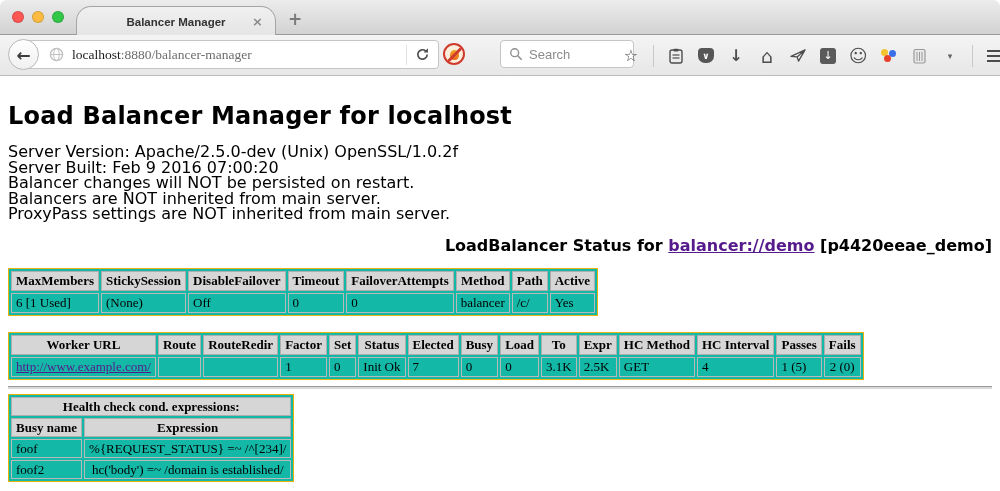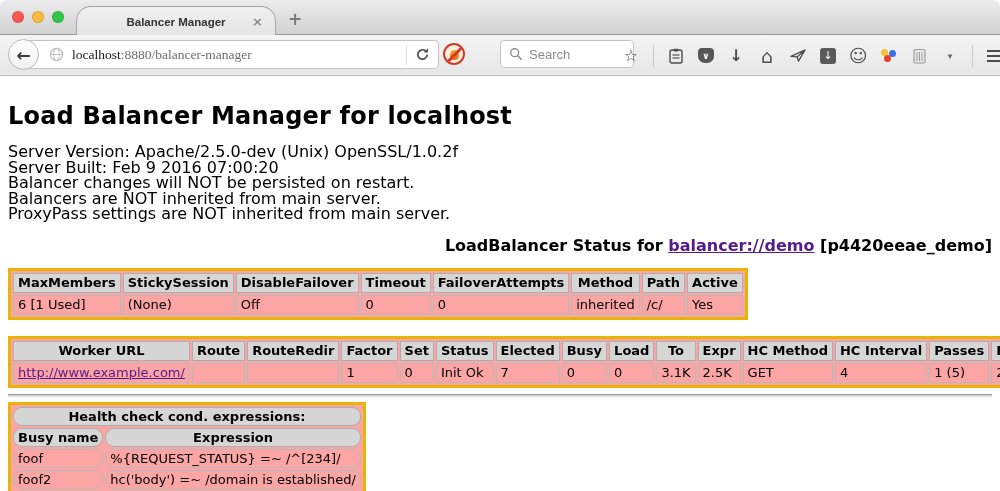--- a/index.html
+++ b/index.html
@@ -66,30 +66,30 @@
   .burger { width:16px; height:2px; background:#4c4c4c; box-shadow:0 5px 0 #4c4c4c, 0 10px 0 #4c4c4c; margin-top:-10px; }
   .arrow-bold { font-weight:bold; }
 
   
   .content { background:#fff; padding:0 8px; color:#000; }
   h1 { font-size:24px; font-weight:bold; padding-top:26px; margin-bottom:14px; letter-spacing:.2px; }
   .info { font-size:16px; line-height:15.5px; }
   h3.status { font-size:16px; font-weight:bold; margin-top:14px; margin-bottom:13px;text-align:right; }
   a.vlink { color:#551a8b; text-decoration:underline; }
 
-  table.tbl { border-collapse:separate; border-spacing:2px; border:3px solid #eab308;
-    font-size:13px; background:#fca5a5; }
+  table.tbl { border-collapse:separate; border-spacing:2px; border:1px solid #eab308;
+    font-size:13px; background:#14b8a6;font-family:Liberation Serif, serif; }
   .tbl th { background:#d6d6d6; border:1px solid #aeaeae; font-weight:bold;
     padding:1px 4px; line-height:16px; text-align:center; white-space:nowrap; }
   .tbl td { border:1px solid #b9b9b9; padding:1px 4px; line-height:16px;
     text-align:left; white-space:nowrap; min-width:14px; }
-  .tbl td.left { text-align:left; }
+  .tbl td.left { text-align:center; }
   table.worker { margin-top:16px; }
   table.health { margin-top:5px; margin-bottom:5px; }
-  .health td, .health th { line-height:15px;border-radius:9px; }
+  .health td, .health th { line-height:15px; }
 
   hr.rule { border:none; height:1px; border-top:1px solid #9a9a9a; border-bottom:2px solid #d9d9d9;
     background:#c2c2c2; margin-top:6px; }
 </style>
 </head>
 <body>
 
 <div class="window">
 
   <div class="titlebar">
@@ -205,21 +205,21 @@
         <th>Method</th>
         <th>Path</th>
         <th>Active</th>
       </tr>
       <tr>
         <td>6 [1 Used]</td>
         <td>(None)</td>
         <td>Off</td>
         <td>0</td>
         <td>0</td>
-        <td>inherited</td>
+        <td>balancer</td>
         <td>/c/</td>
         <td>Yes</td>
       </tr>
     </tbody>
       </table>
 
     <table class="tbl worker">
       <tbody>
           <tr>
         <th>Worker URL</th>

